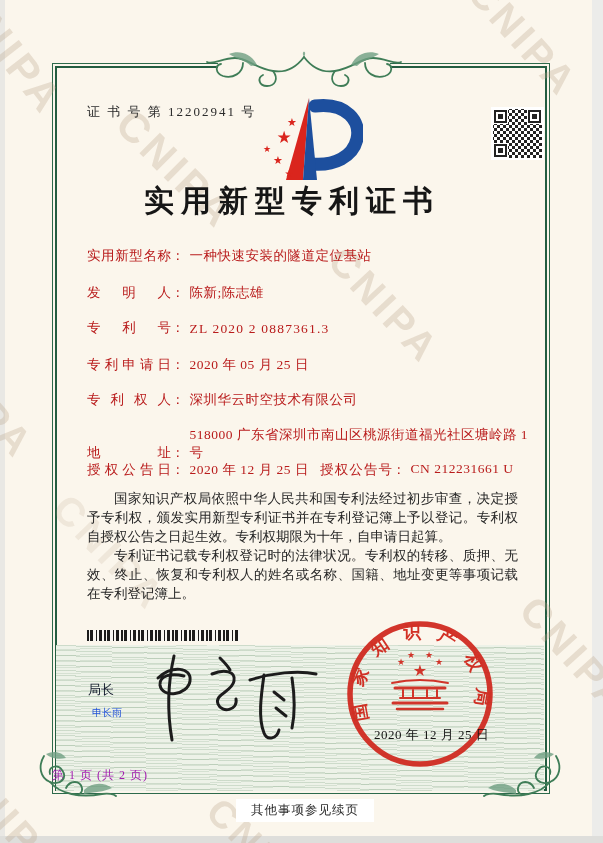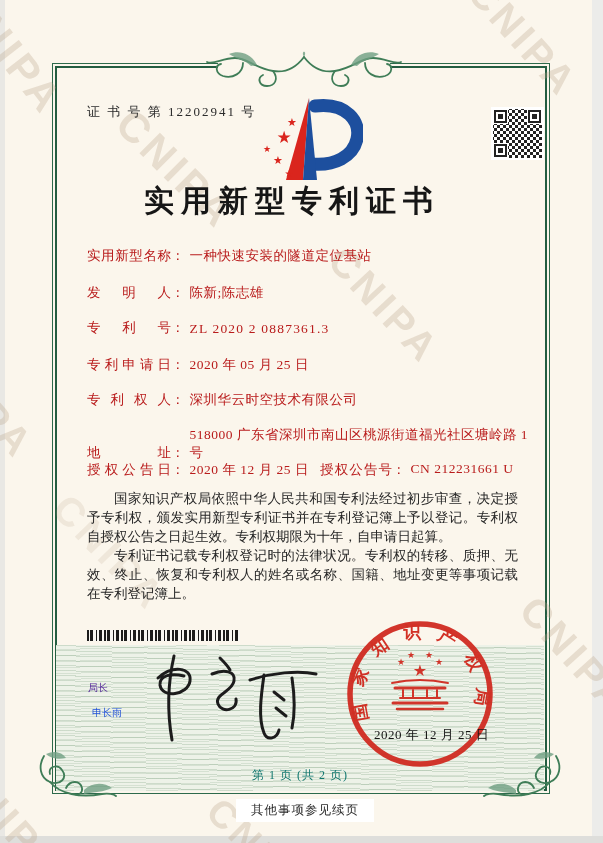--- a/index.html
+++ b/index.html
@@ -52,30 +52,30 @@
   .pair2 .lbl{width:72px;flex:0 0 72px;}
 
   .body-text{position:absolute;left:87px;top:489px;width:431px;font-size:13.5px;
              line-height:19px;text-align:justify;color:#262626;}
   .body-text p{margin:0;text-indent:2em;}
 
   .barcode{position:absolute;left:87px;top:630px;width:153px;height:11px;z-index:4;
     background:repeating-linear-gradient(90deg,#1c1c1c 0 2px,#f8f7f3 2px 3px,#1c1c1c 3px 6px,
       #f8f7f3 6px 9px,#1c1c1c 9px 10px,#f8f7f3 10px 12px,#1c1c1c 12px 15px,#f8f7f3 15px 17px);}
 
-  .sig-title{position:absolute;left:88px;top:681px;font-size:10px;z-index:4;color:#4c1d95;}
+  .sig-title{position:absolute;left:88px;top:681px;font-size:13px;z-index:4;color:#0f172a;}
   .sig-name{position:absolute;left:92px;top:706px;font-size:10px;z-index:4;color:#1d4ed8;}
   .signature{position:absolute;left:150px;top:648px;z-index:4;}
 
   .seal{position:absolute;left:345px;top:619px;z-index:5;mix-blend-mode:multiply;opacity:0.94;}
   .seal-date{position:absolute;left:374px;top:726px;z-index:6;font-size:13px;
              letter-spacing:0.5px;color:#141414;white-space:nowrap;}
 
-  .page-info{position:absolute;left:52px;top:767px;width:496px;text-align:center;
-             font-size:12px;color:#0f766e;z-index:4;letter-spacing:1px;}
+  .page-info{position:absolute;left:52px;top:767px;width:496px;
+             font-size:12px;color:#a21caf;z-index:4;letter-spacing:1px;}
 
   .note-box{position:absolute;left:236px;top:799px;width:138px;height:23px;background:#ffffff;
             display:flex;align-items:center;justify-content:center;z-index:3;}
   .note-box span{font-size:12.5px;letter-spacing:1px;color:#2a2a2a;}
 </style>
 </head>
 <body>
 
 <div class="paper"></div>
 

